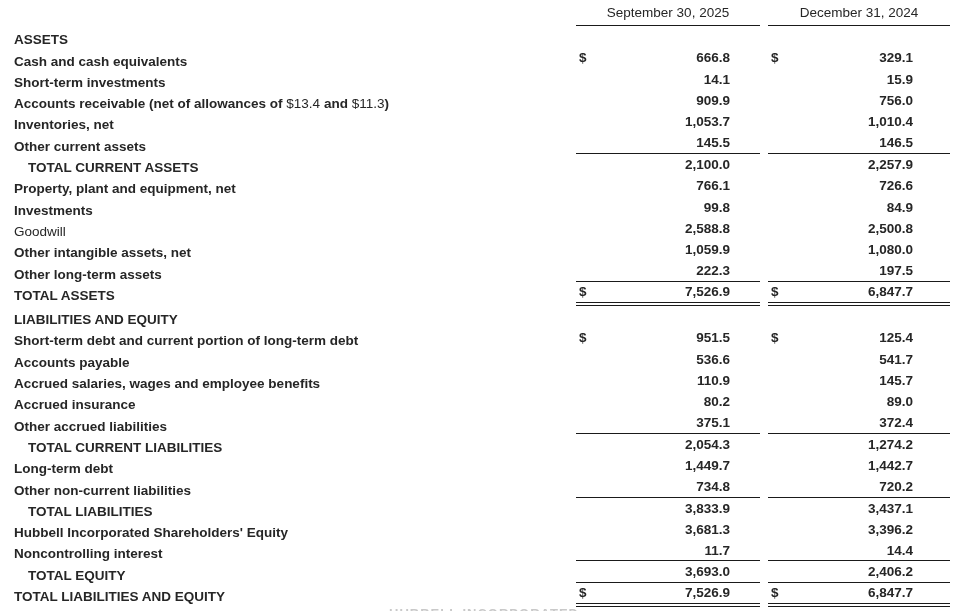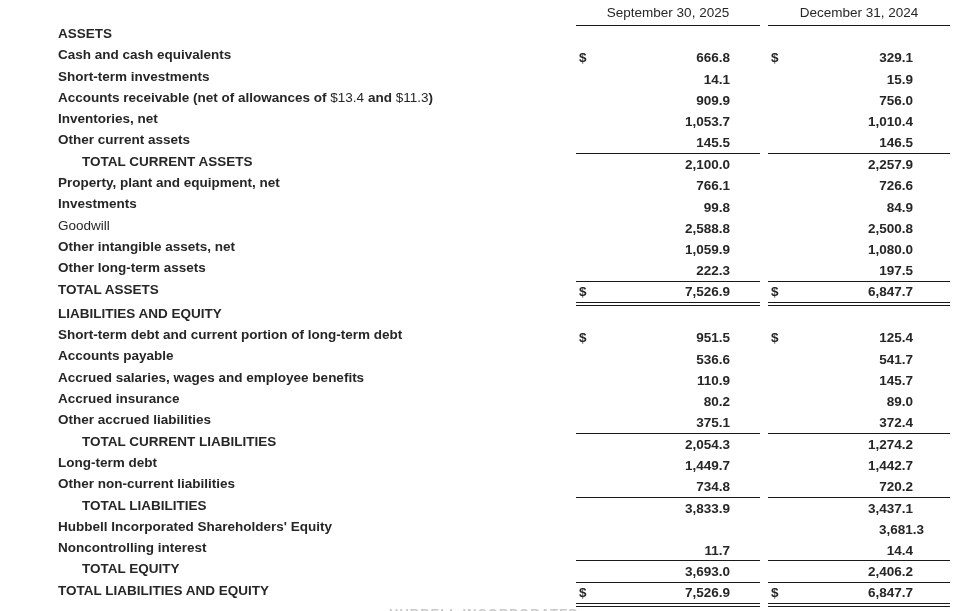--- a/index.html
+++ b/index.html
@@ -1,27 +1,27 @@
 <!DOCTYPE html>
 <html><head>
 <meta charset="utf-8">
 <style>
   html,body{margin:0;padding:0;}
   body{
     width:954px;height:611px;background:#ffffff;overflow:hidden;position:relative;
     font-family:"Liberation Sans","DejaVu Sans",sans-serif;color:#262626;
   }
   .sheet{position:absolute;left:0;top:0;width:954px;}
-  .row{display:flex;align-items:flex-start;height:21.3px;margin-left:44px;}
+  .row{display:flex;align-items:flex-end;height:21.3px;}
   .hdr-row{height:26px;}
   .lbl{
     flex:1;min-width:0;padding-left:14px;font-size:13.5px;font-weight:bold;
     white-space:nowrap;overflow:hidden;
   }
-  .lbl.indent{padding-left:38px;}
+  .lbl.indent{padding-left:28px;}
   .regular{font-weight:normal;}
   .vcol{
     box-sizing:border-box;height:100%;display:flex;align-items:center;
     justify-content:space-between;font-size:13.5px;font-weight:bold;flex:none;
   }
   .c1{width:184px;padding:0 30px 0 3px;}
   .c2{width:182px;margin-left:8px;margin-right:4px;padding:0 37px 0 3px;}
   .rb{border-bottom:1px solid #1a1a1a;}
   .hdrcell{justify-content:center;font-weight:normal;padding:0;}
   .rulerow{height:3px;}
@@ -305,20 +305,24 @@
           <span class="dollar"></span>
           <span class="val">3,437.1</span>
         </div>
       </div>
       <div class="row">
         <div class="lbl">Hubbell Incorporated Shareholders' Equity</div>
         <div class="vcol c1">
           <span class="dollar"></span>
           <span class="val">3,681.3</span>
         </div>
+        <div class="vcol c2">
+          <span class="dollar"></span>
+          <span class="val">3,396.2</span>
+        </div>
       </div>
       <div class="row">
         <div class="lbl">Noncontrolling interest</div>
         <div class="vcol c1 rb">
           <span class="dollar"></span>
           <span class="val">11.7</span>
         </div>
         <div class="vcol c2 rb">
           <span class="dollar"></span>
           <span class="val">14.4</span>

